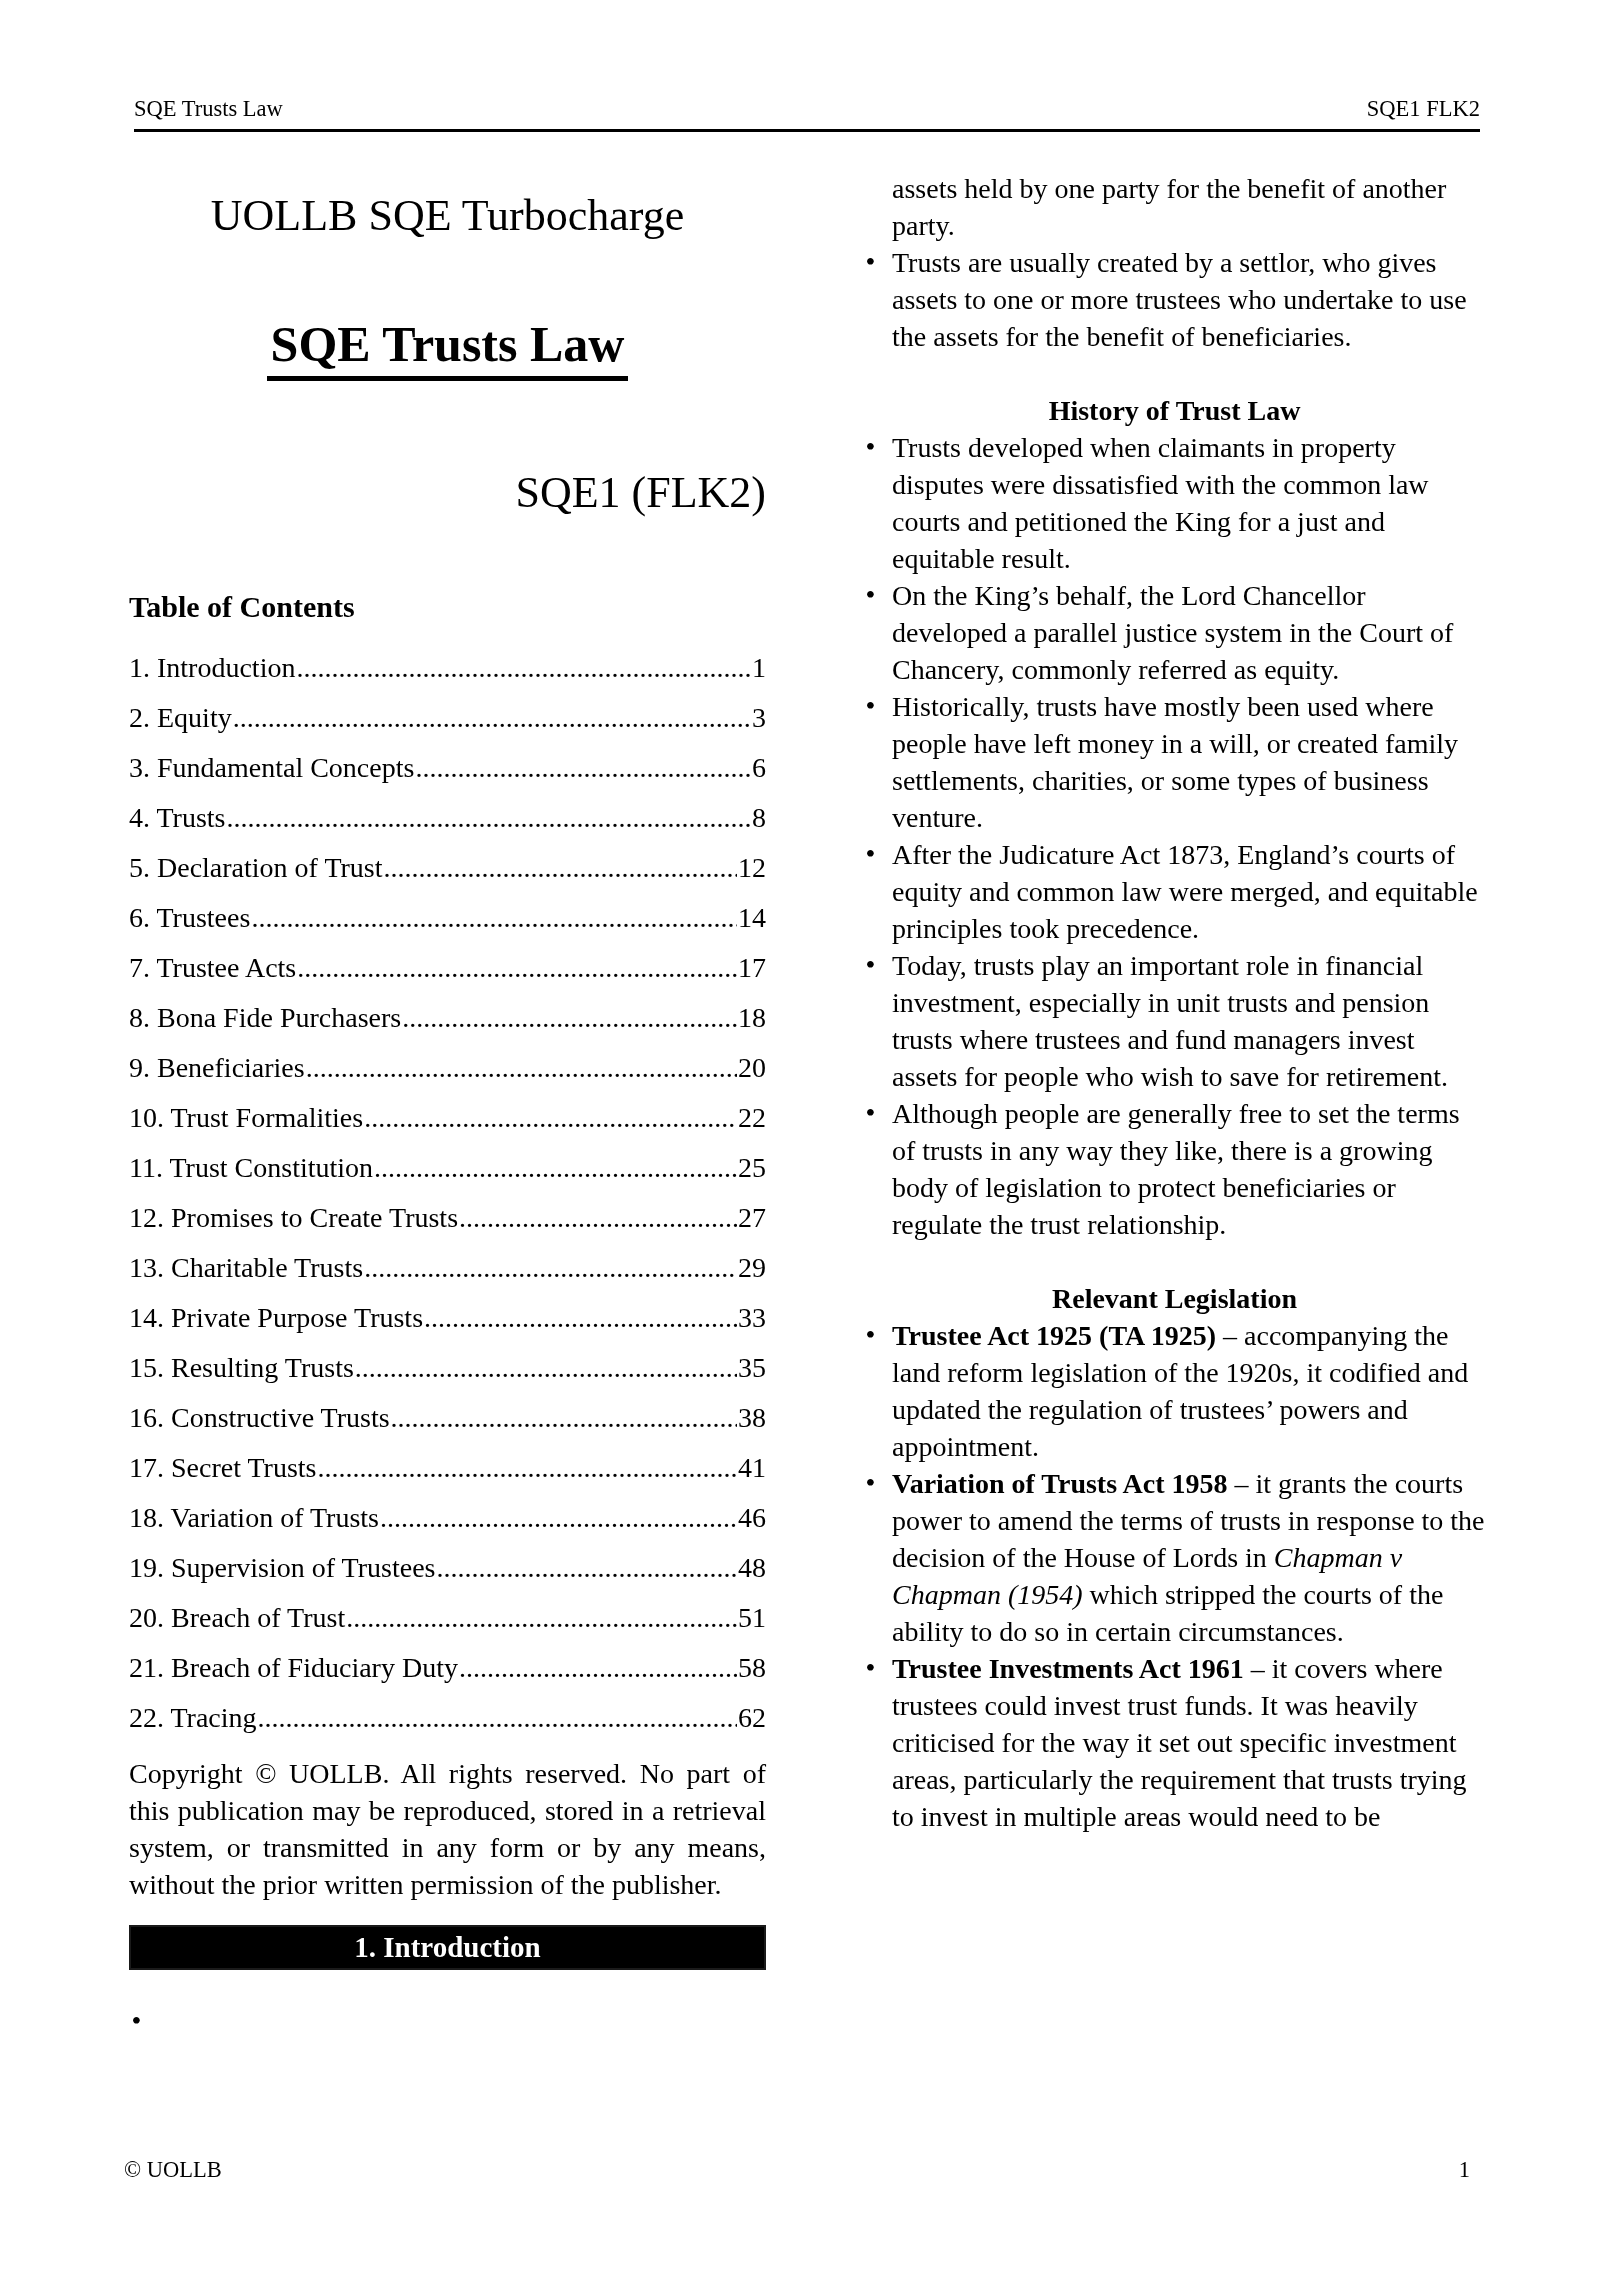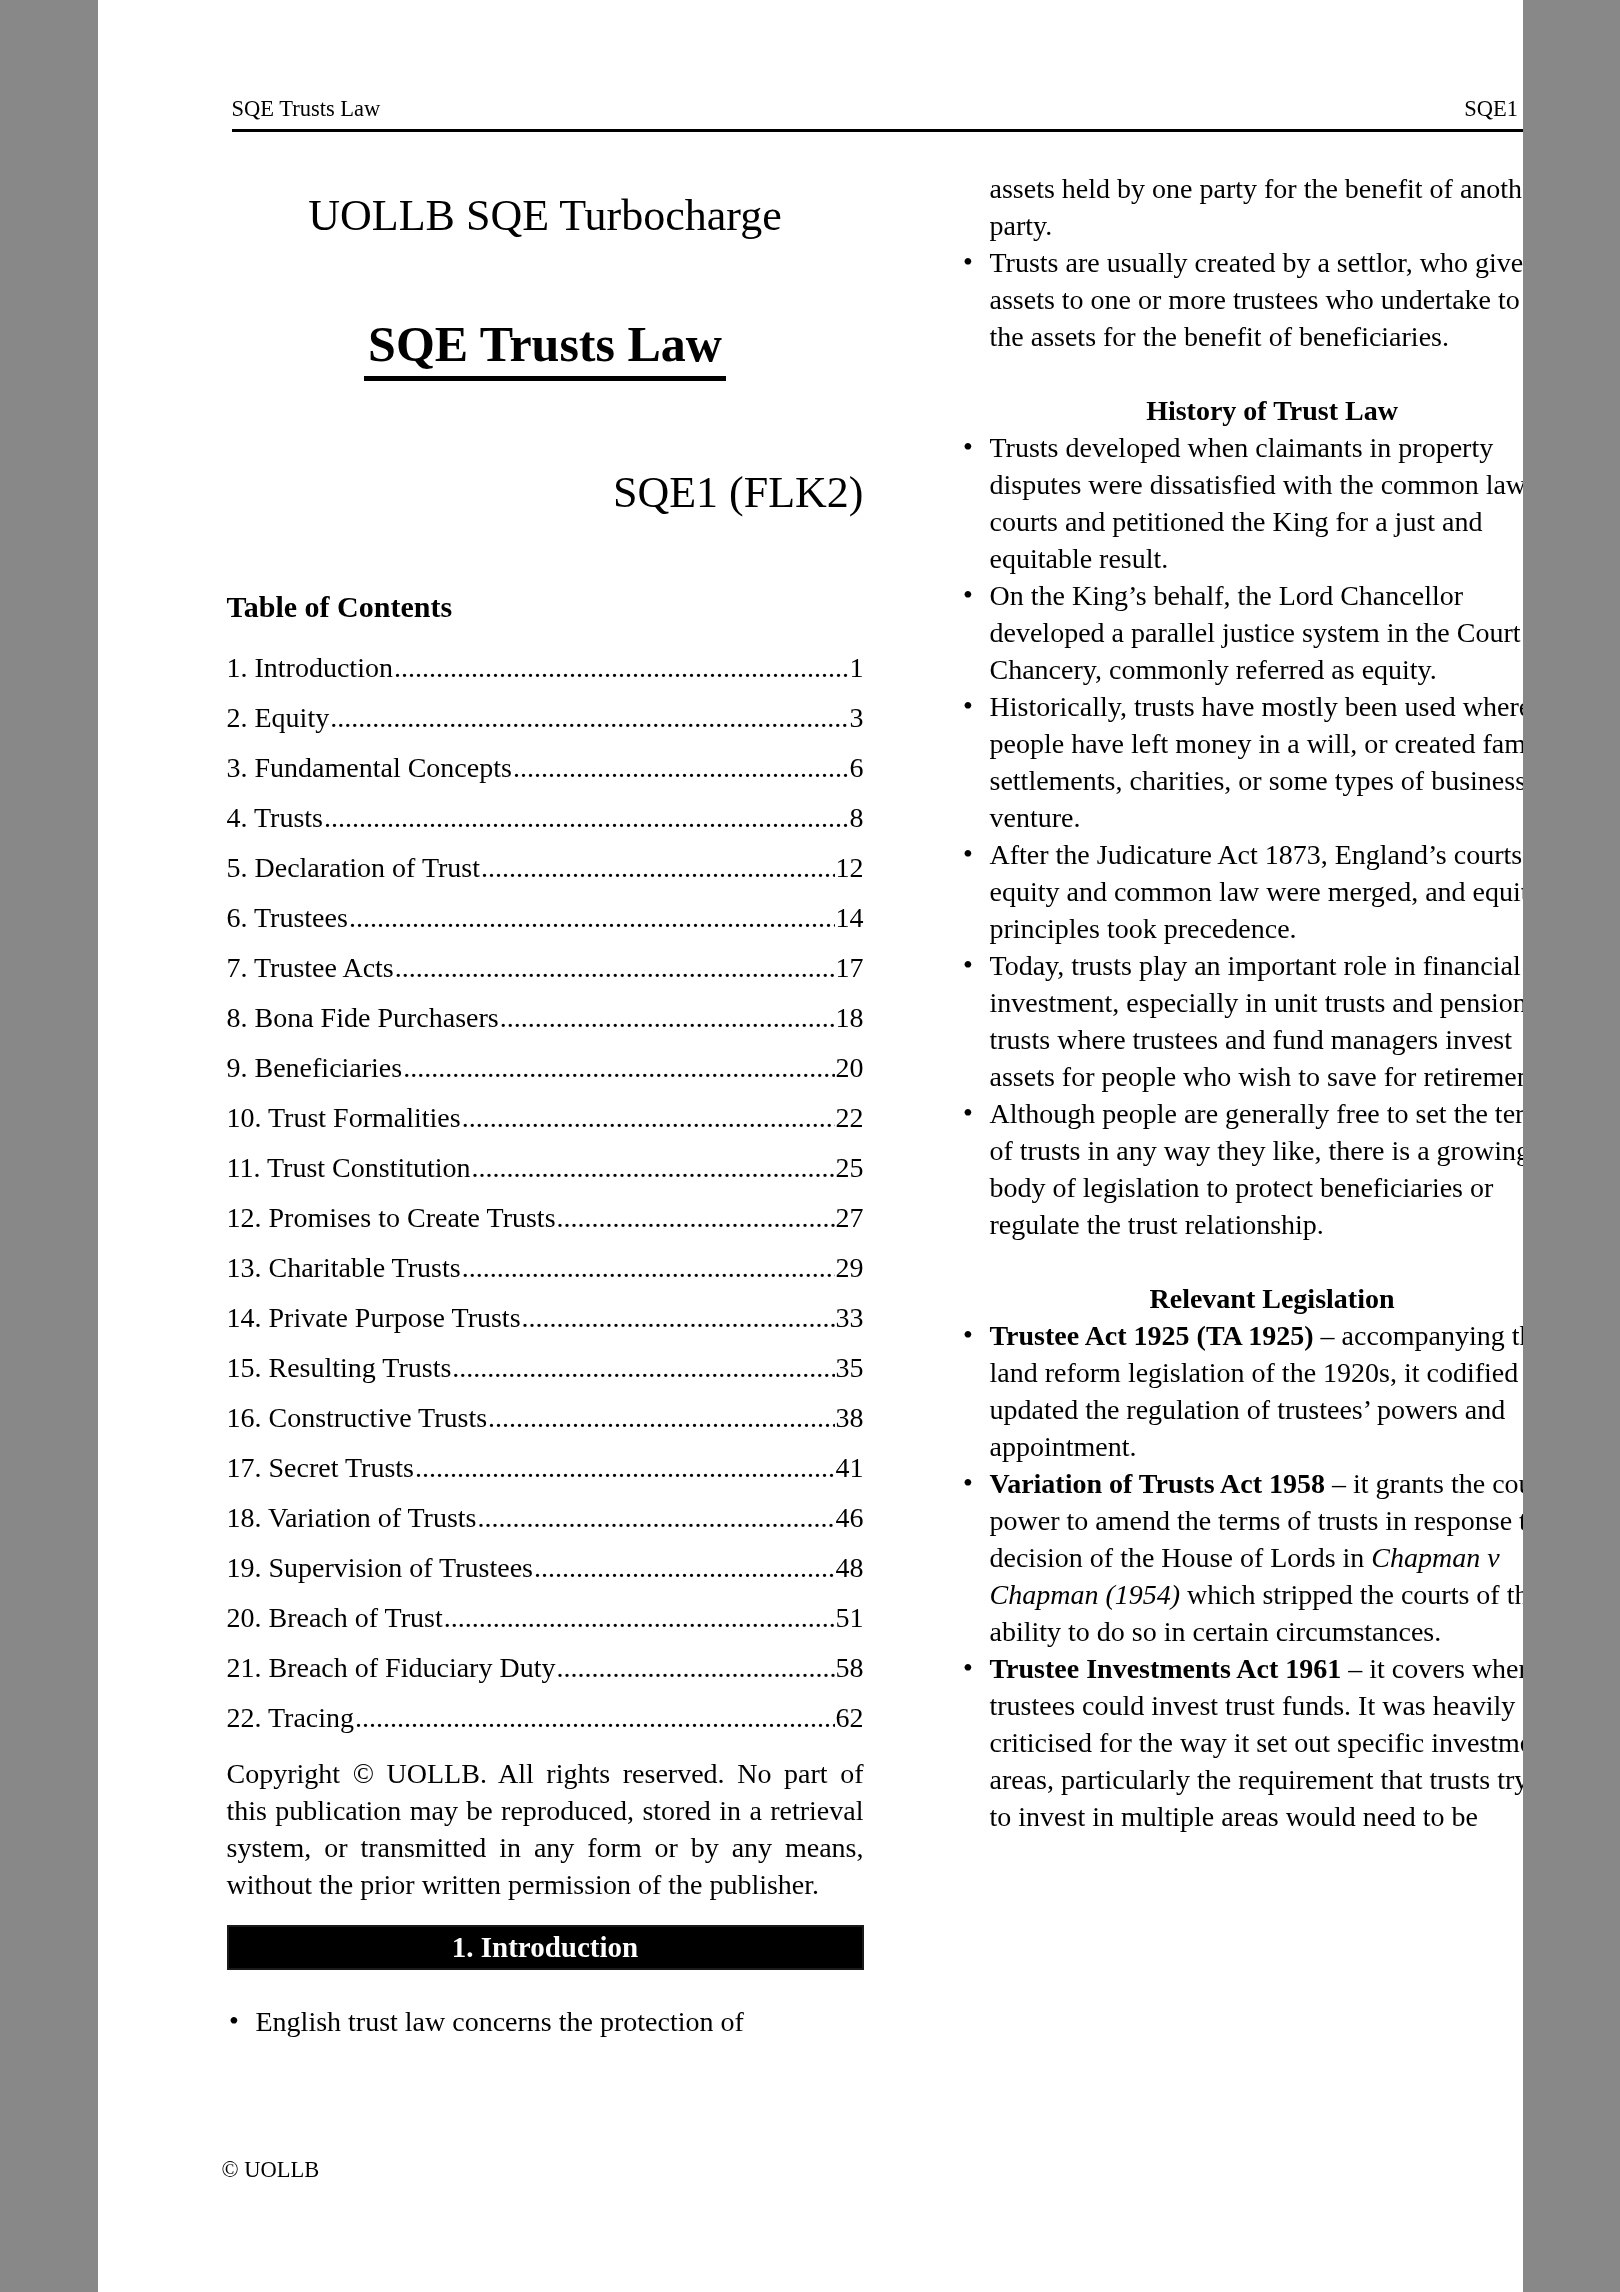--- a/index.html
+++ b/index.html
@@ -1,18 +1,18 @@
 <!DOCTYPE html>
 <html><head>
 <meta charset="utf-8">
 <style>
   html,body{margin:0;padding:0;background:#888;}
   .page{
     position:relative;
-    width:1425px;height:2293px;
+    width:1620px;height:2293px;
     margin:0 auto;
     background:#ffffff;
     color:#000;
     font-family:"Liberation Serif","DejaVu Serif",serif;
     overflow:hidden;
   }
   
   .header{
     position:absolute;left:134px;top:95px;width:1346px;
     display:flex;justify-content:space-between;align-items:baseline;
@@ -189,21 +189,21 @@
         </div>
       </div>
 
     <div class="copyright">Copyright © UOLLB. All rights reserved. No part of this publication may be reproduced, stored in a retrieval system, or transmitted in any form or by any means, without the prior written permission of the publisher.</div>
 
     <div class="banner">1. Introduction</div>
 
     <div class="left-bottom-section" id="left-bottom">
         <div class="section">
           <ul class="bullets">
-            <li class="bullet-item"><span class="dot">•</span><span><span>English trust law concerns the protection of</span></span></li>
+            <li class="bullet-item"><span class="dot">•</span></li>
           </ul>
         </div>
       </div>
   </div>
 
   <div class="col-right" id="right-column">
       <div class="section">
         <ul class="bullets">
           <li class="bullet-item"><span><span>assets held by one party for the benefit of another party.</span></span></li>
           <li class="bullet-item"><span class="dot">•</span><span><span>Trusts are usually created by a settlor, who gives assets to one or more trustees who undertake to use the assets for the benefit of beneficiaries.</span></span></li>

